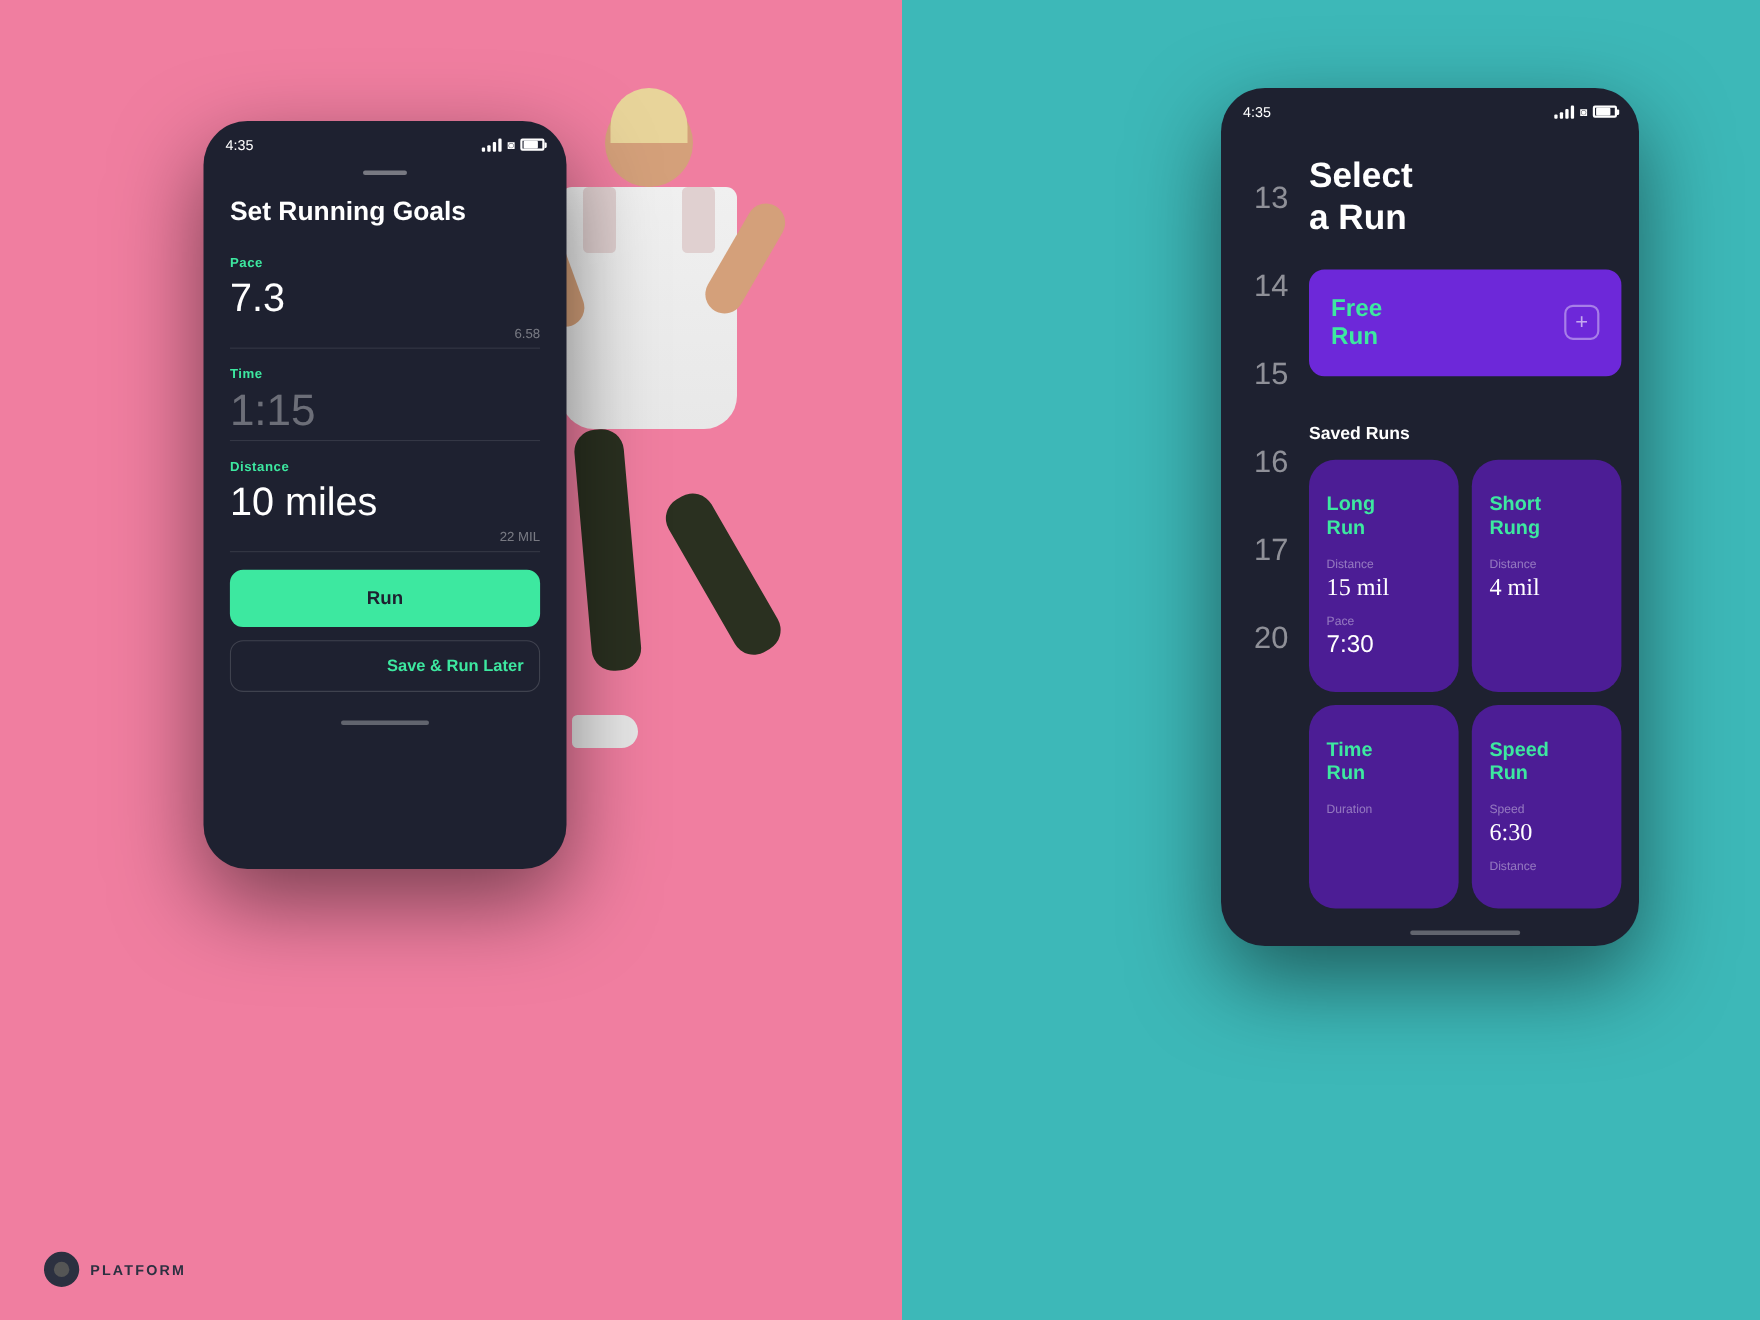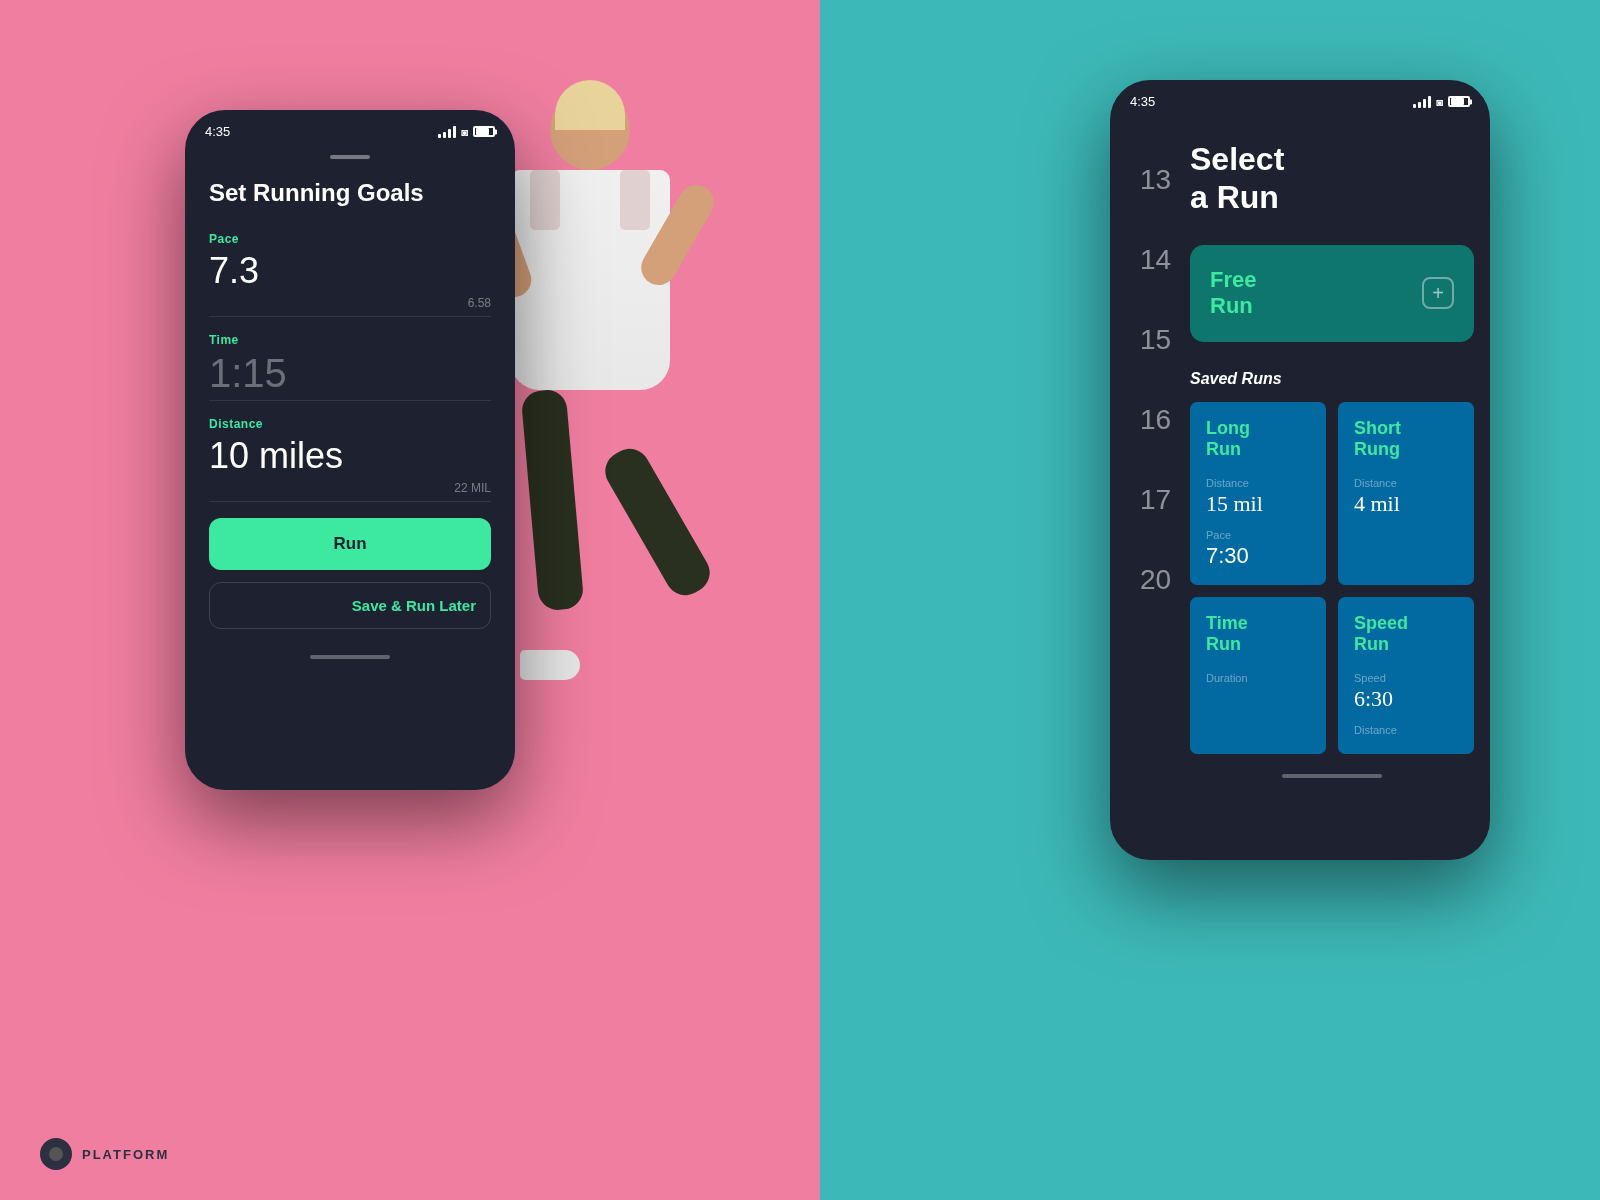--- a/index.html
+++ b/index.html
@@ -265,55 +265,54 @@
       bottom: 60px;
     }
     .select-run-title {
       font-size: 32px;
       font-weight: 800;
       color: white;
       line-height: 1.2;
       margin-bottom: 28px;
     }
     .free-run-card {
-      background: #0f766e;
+      background: #6d28d9;
       border-radius: 14px;
       padding: 22px 20px;
       display: flex;
       justify-content: space-between;
       align-items: center;
-      margin-bottom: 28px;
+      margin-bottom: 44px;
       cursor: pointer;
     }
     .plus-icon {
       width: 32px; height: 32px;
       border: 2px solid rgba(255,255,255,0.4);
       border-radius: 8px;
       display: flex;
       align-items: center;
       justify-content: center;
       color: rgba(255,255,255,0.6);
       font-size: 20px;
     }
     .saved-runs-label {
       font-size: 16px;
       font-weight: 600;
       color: white;
       margin-bottom: 14px;
-      font-style: italic;
     }
     .run-cards-grid {
       display: grid;
       grid-template-columns: 1fr 1fr;
       gap: 12px;
     }
     .run-card {
-      background: #0369a1;
-      border-radius: 7px;
-      padding: 16px 16px;
+      background: #4c1d95;
+      border-radius: 24px;
+      padding: 30px 16px;
       cursor: pointer;
     }
     .run-card-title {
       font-size: 18px;
       font-weight: 800;
       color: #3de8a0;
       line-height: 1.2;
       margin-bottom: 16px;
     }
     .run-card-meta-label {

